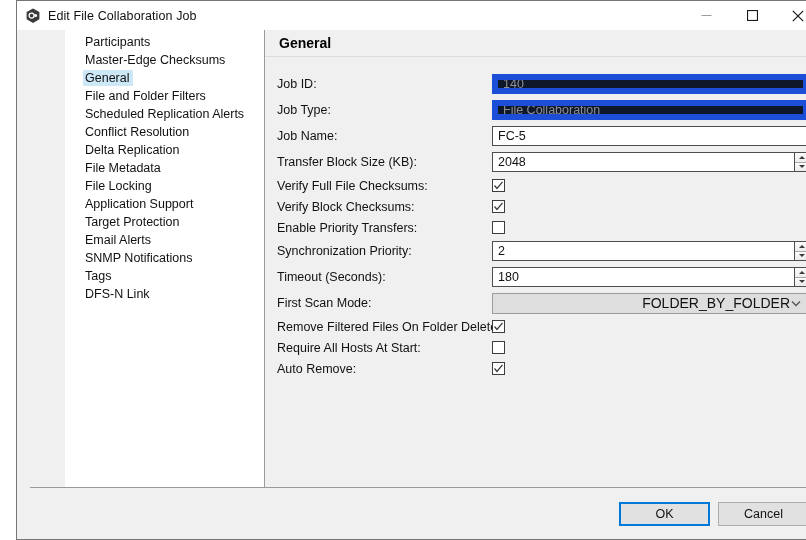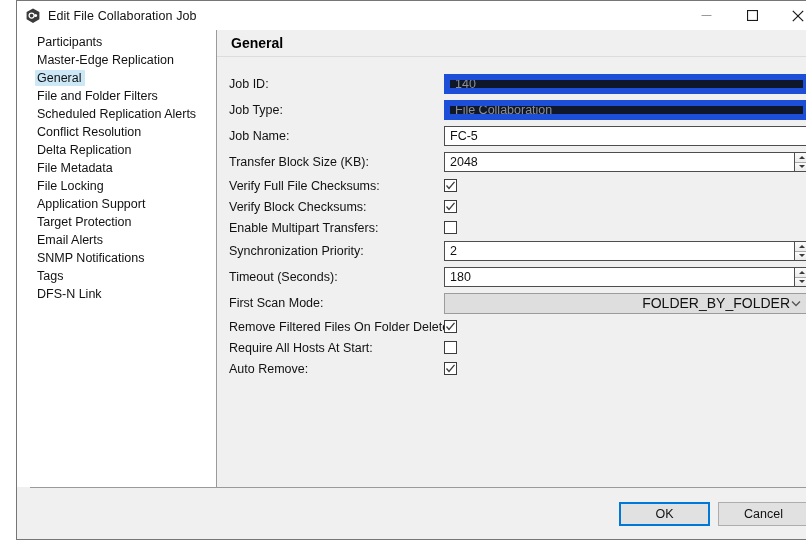--- a/index.html
+++ b/index.html
@@ -79,20 +79,21 @@
   }
 
   .sidebar {
     width: 200px;
     min-width: 200px;
     background: #ffffff;
     border-right: 1px solid #9a9a9a;
     padding-top: 3px;
     box-sizing: border-box;
     overflow: hidden;
+    margin-left: 48px;
   }
   .side-item {
     height: 18px;
     line-height: 18px;
     padding-left: 18px;
     font-size: 12.5px;
     color: #111111;
     white-space: nowrap;
     margin-bottom: 0px;
   }
@@ -305,21 +306,21 @@
             <line x1="11.2" y1="0.8" x2="0.8" y2="11.2" stroke="#1a1a1a" stroke-width="1.2"></line>
           </svg>
       </div>
     </div>
   </div>
 
   <div class="body-row">
 
     <div class="sidebar">
       <div class="side-item"><span>Participants</span></div>
-      <div class="side-item"><span>Master-Edge Replication</span></div>
+      <div class="side-item"><span>Master-Edge Checksums</span></div>
       <div class="side-item selected"><span>General</span></div>
       <div class="side-item"><span>File and Folder Filters</span></div>
       <div class="side-item"><span>Scheduled Replication Alerts</span></div>
       <div class="side-item"><span>Conflict Resolution</span></div>
       <div class="side-item"><span>Delta Replication</span></div>
       <div class="side-item"><span>File Metadata</span></div>
       <div class="side-item"><span>File Locking</span></div>
       <div class="side-item"><span>Application Support</span></div>
       <div class="side-item"><span>Target Protection</span></div>
       <div class="side-item"><span>Email Alerts</span></div>
@@ -390,21 +391,21 @@
           <div class="field-wrap">
             <div class="cb">
               <svg width="11" height="11" viewBox="0 0 11 11">
                   <polyline points="1.5,5.5 4,8.5 9.5,1.8" fill="none" stroke="#3c3c3c" stroke-width="1.3"></polyline>
                 </svg>
             </div>
           </div>
         </div>
 
         <div class="row tight">
-          <div class="row-label">Enable Multipart Transfers:</div>
+          <div class="row-label">Enable Priority Transfers:</div>
           <div class="field-wrap">
             <div class="cb"></div>
           </div>
         </div>
 
         <div class="row">
           <div class="row-label">Synchronization Priority:</div>
           <div class="field-wrap">
             <div class="spinner">
               <input class="txt" type="text" value="2" style="">

